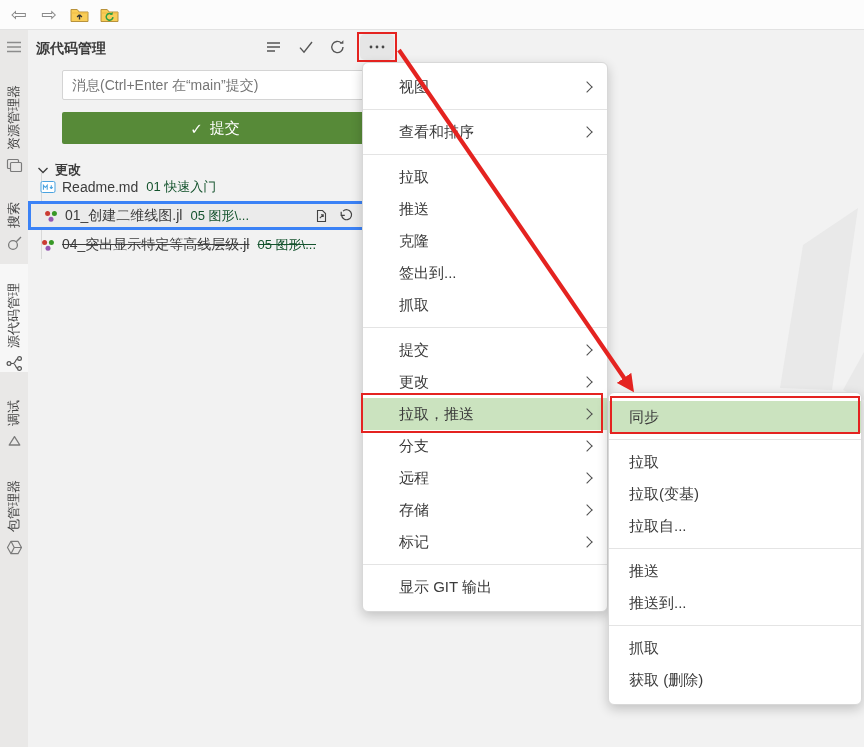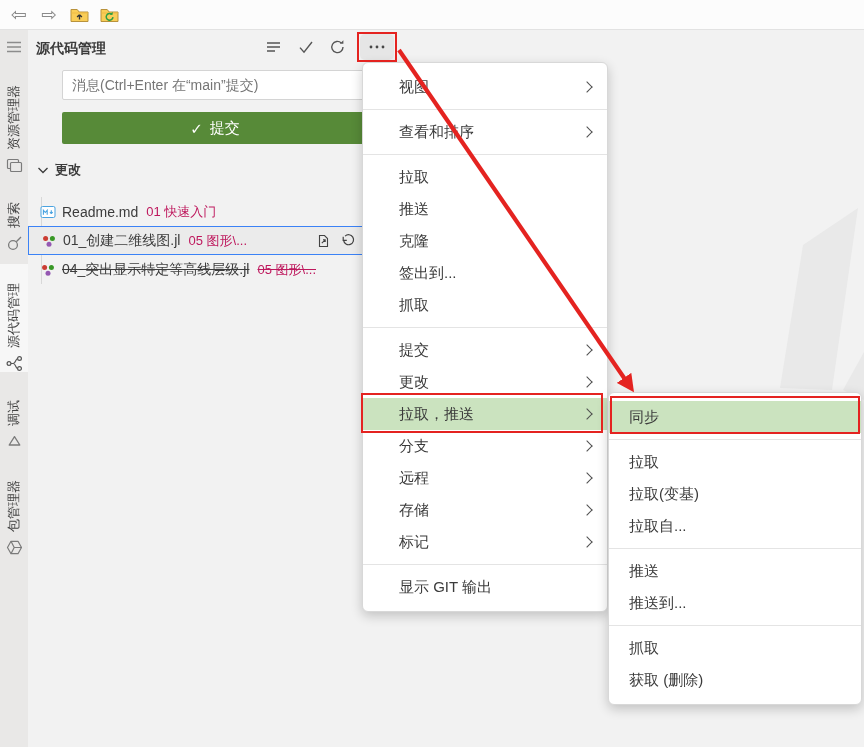--- a/index.html
+++ b/index.html
@@ -50,30 +50,30 @@
   .commit-btn{
     position:absolute;left:34px;top:82px;width:306px;height:32px;
     background:var(--accent-green,#578a38);color:#fff;border-radius:2px;
     display:flex;align-items:center;justify-content:center;gap:7px;font-size:15px;cursor:default;
   }
   .commit-check{font-size:15px;line-height:1;}
   .changes-header{
     position:absolute;left:8px;top:128px;height:24px;display:flex;align-items:center;gap:5px;
     font-size:13px;font-weight:bold;color:#3b3b3b;cursor:default;
   }
-  .changes-list{position:absolute;left:0;top:167px;width:360px;}
+  .changes-list{position:absolute;left:0;top:142px;width:360px;}
   .changes-list::before{content:"";position:absolute;left:13px;top:0;bottom:0;width:1px;background:#d8d8d8;}
   .file-row{
     position:relative;height:29px;display:flex;align-items:center;gap:6px;
     padding-left:12px;box-sizing:border-box;white-space:nowrap;overflow:hidden;cursor:default;
   }
-  .file-row.selected{background:#ebebeb;border:1px solid #3b82f6;}
+  .file-row.selected{background:#ebebeb;border:3px solid #3b82f6;}
   .file-icon{display:inline-flex;width:16px;height:16px;flex:none;}
   .file-name{font-size:14px;color:#3c3c3c;}
-  .file-desc{font-size:13px;color:#be185d;margin-left:2px;}
+  .file-desc{font-size:13px;color:#14532d;margin-left:2px;}
   .file-row.deleted .file-name,.file-row.deleted .file-desc{text-decoration:line-through;}
   .row-actions{position:absolute;right:6px;top:0;height:100%;display:flex;align-items:center;gap:9px;}
   .act-btn{display:inline-flex;width:16px;height:16px;}
   
   .watermark{position:absolute;left:770px;top:200px;z-index:0;}
   
   .menu{
     position:absolute;background:#ffffff;border:1px solid #d8d8d8;border-radius:6px;
     box-shadow:0 4px 12px rgba(0,0,0,0.20);padding:8px 0;box-sizing:border-box;z-index:5;
   }

